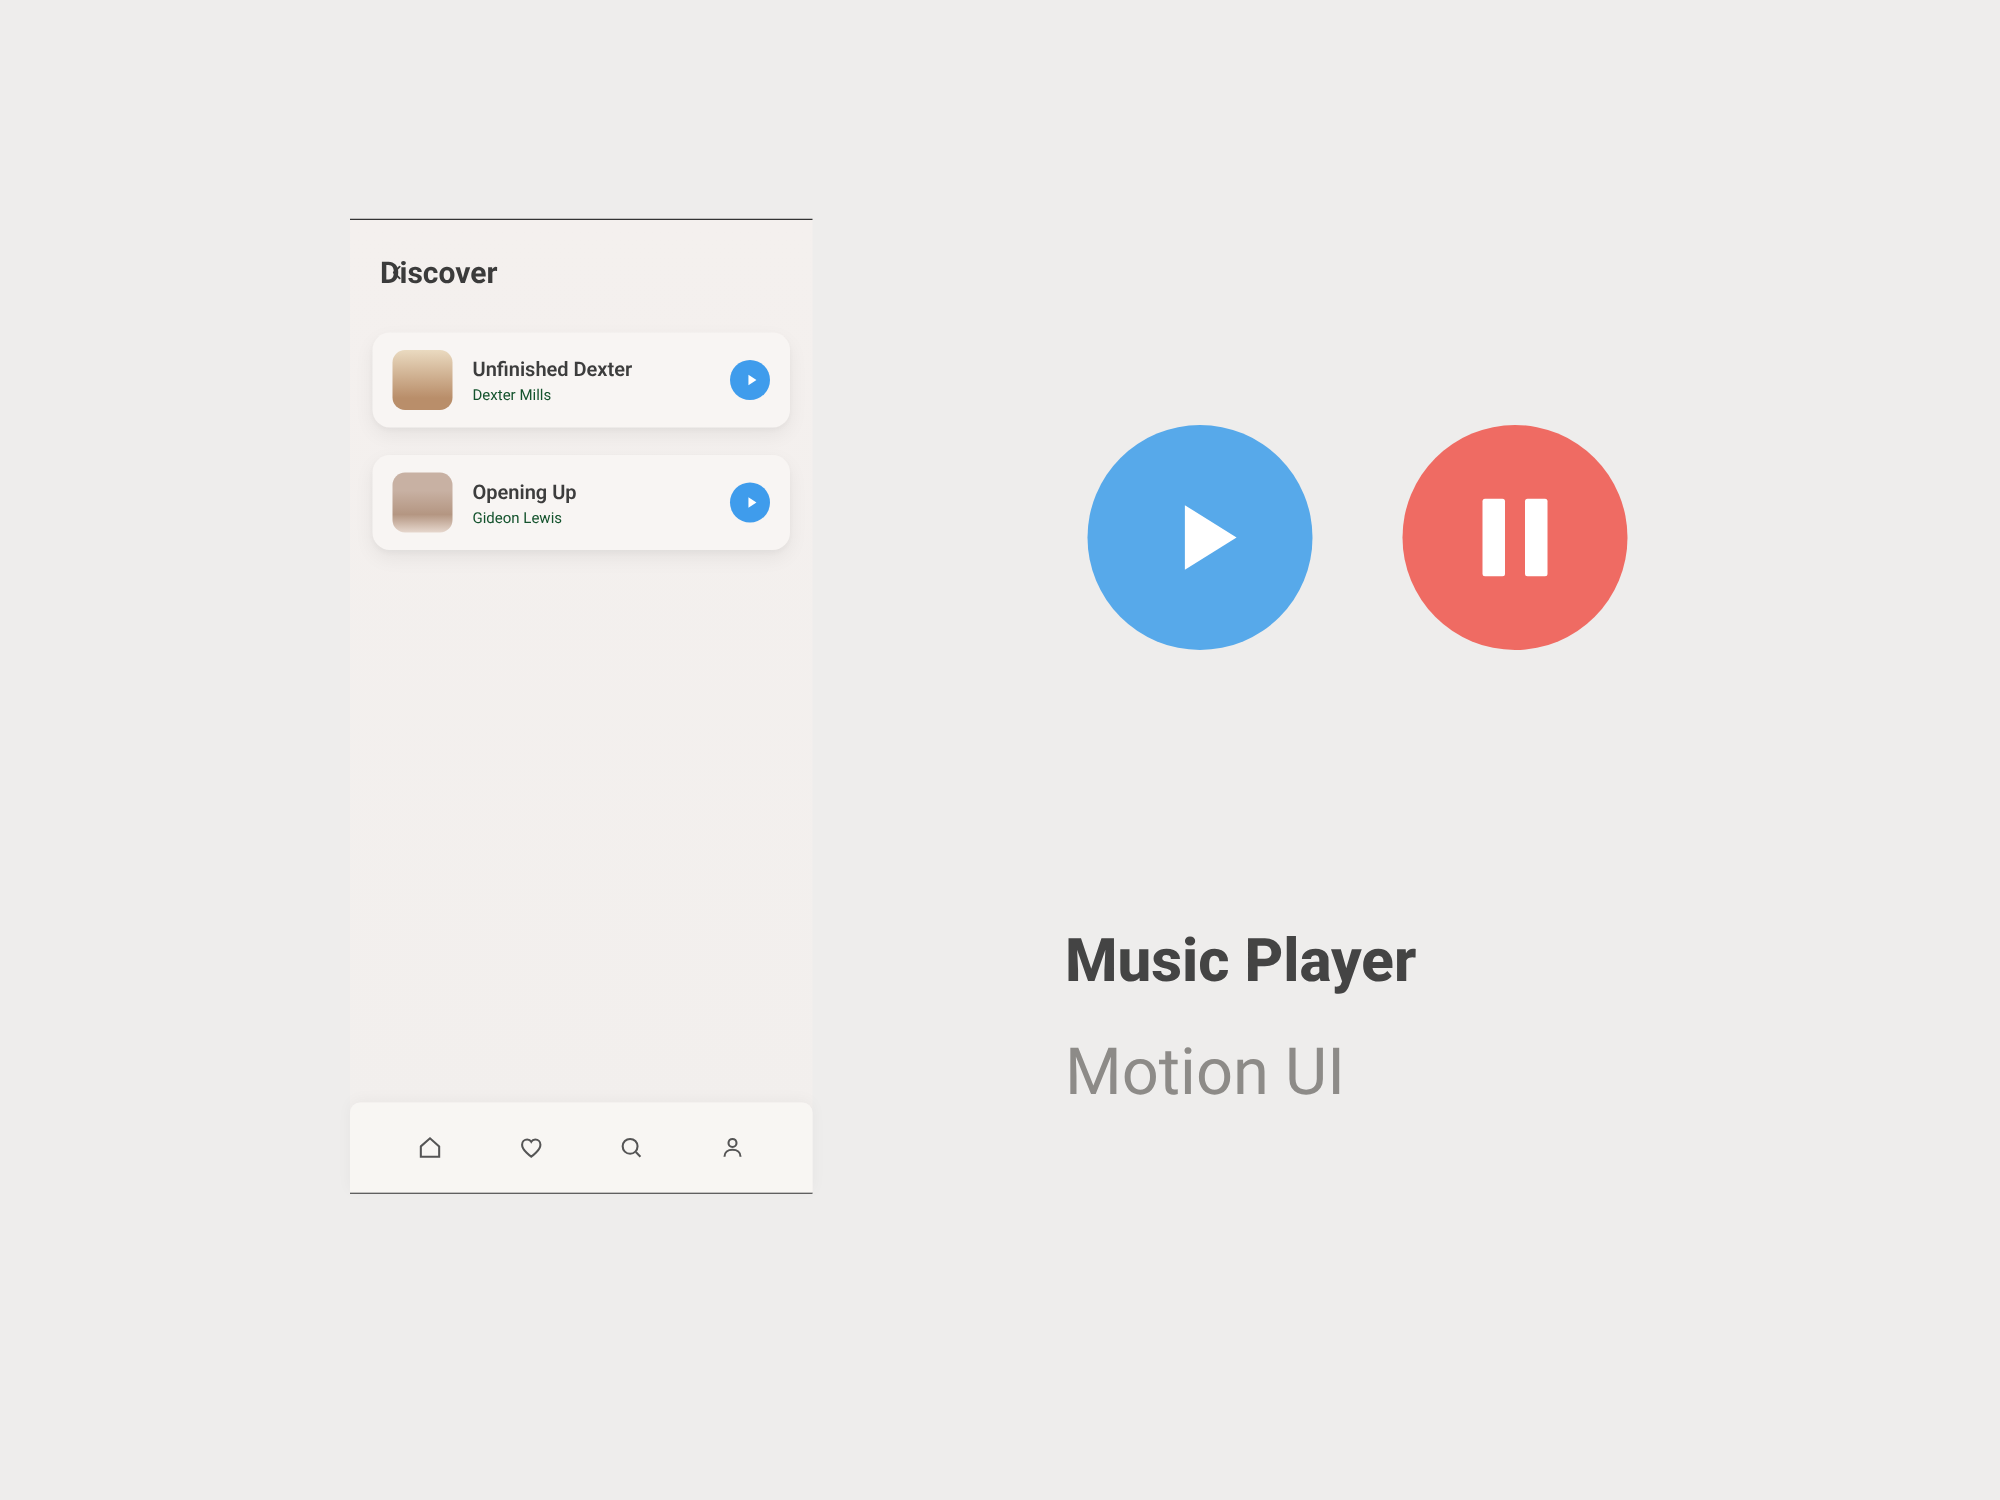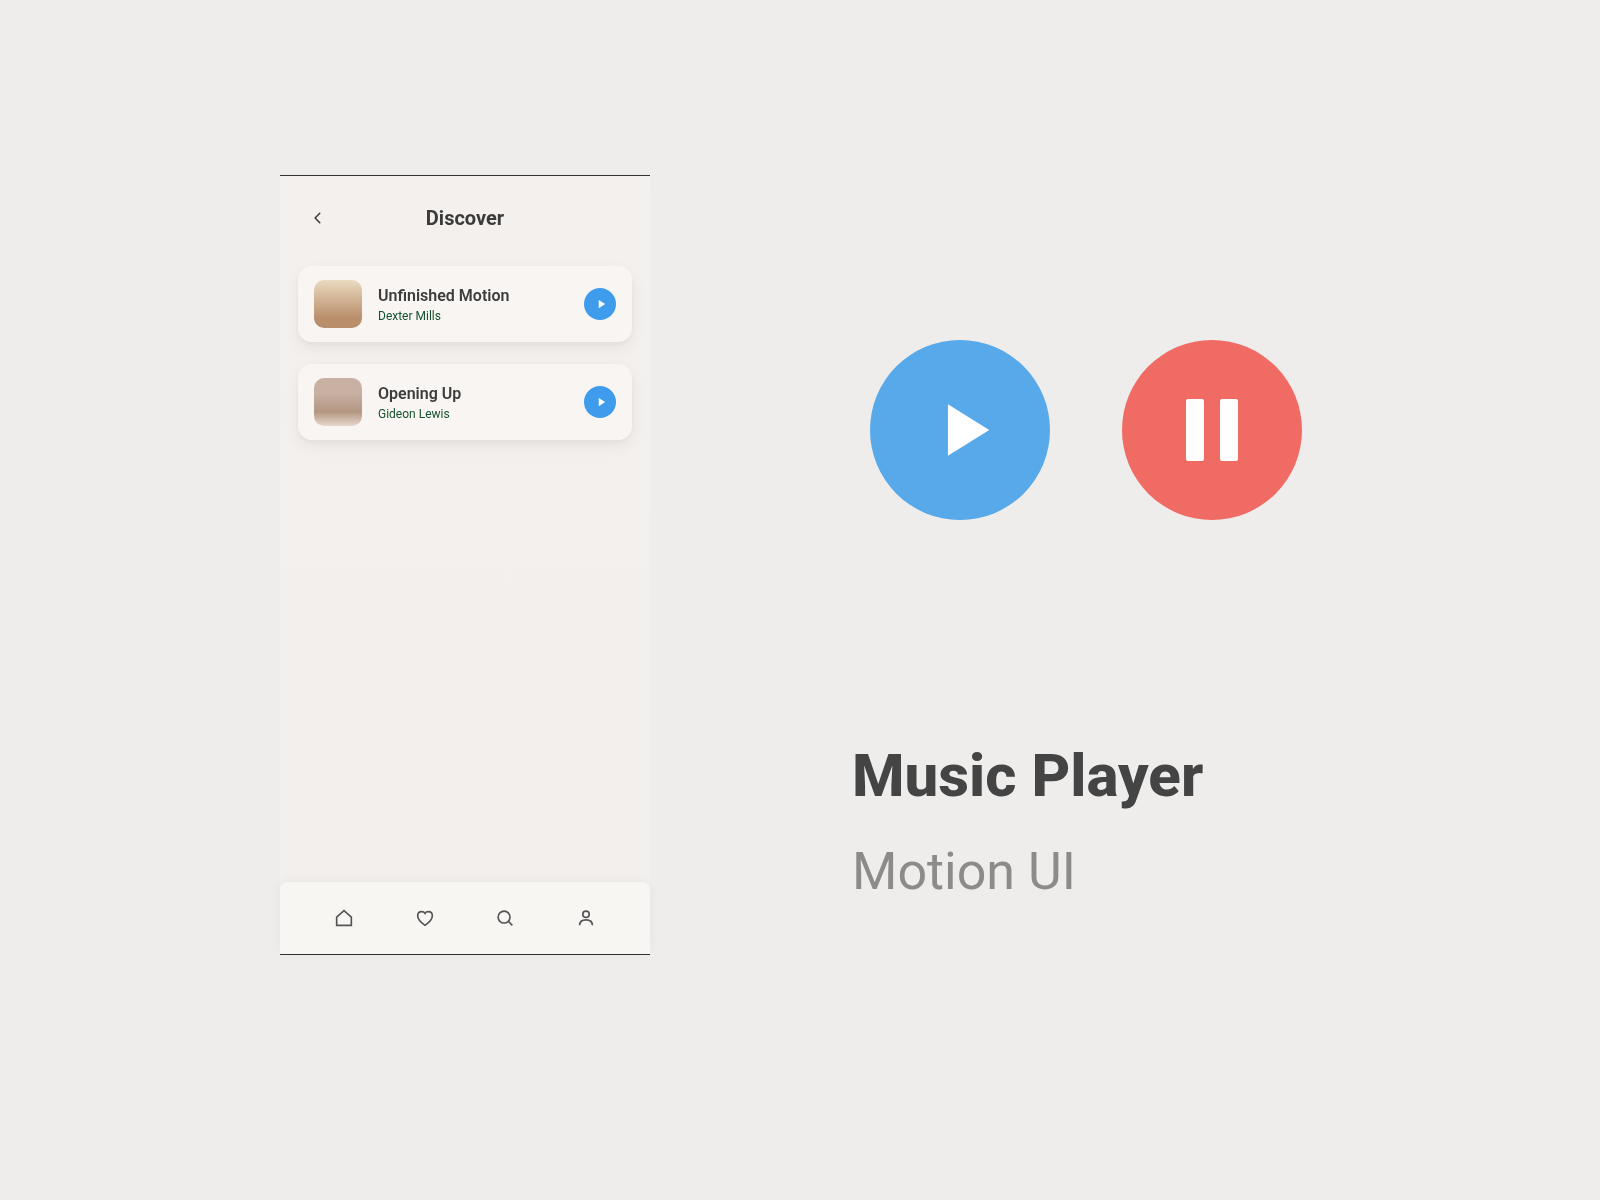--- a/index.html
+++ b/index.html
@@ -30,22 +30,21 @@
     padding: 28px 24px 22px 24px;
   }
   .back-btn {
     width: 28px; height: 28px;
     display: flex; align-items: center; justify-content: center;
     color: #3a3a3a;
   }
   .back-btn svg { width: 14px; height: 18px; }
   .title {
     flex: 1;
-    text-align: center;
-    font-size: 20px;
+    font-size: 24px;
     font-weight: 700;
     color: #3b3b3b;
     margin-left: -28px;
   }
 
   .track-list {
     flex: 1;
     padding: 12px 18px 0 18px;
     display: flex;
     flex-direction: column;
@@ -136,21 +135,21 @@
   }
   .big-pause .bar {
     width: 18px; height: 62px; background: #fff; border-radius: 2px;
   }
 
   .right-text {
     position: absolute;
     left: 852px; top: 740px;
   }
   .right-title {
-    font-size: 60px;
+    font-size: 48px;
     font-weight: 800;
     color: #444444;
     margin-bottom: 30px;
   }
   .right-sub {
     font-size: 52px;
     font-weight: 400;
     color: #8d8b88;
   }
 </style>
@@ -166,21 +165,21 @@
       </svg>
     </div>
     <div class="title">Discover</div>
   </div>
 
   <div class="track-list">
 
     <div class="track-card">
       <div class="thumb c1"></div>
       <div class="track-text">
-        <div class="track-title">Unfinished Motion</div>
+        <div class="track-title">Unfinished Dexter</div>
         <div class="track-artist">Dexter Mills</div>
       </div>
       <div class="play-sm">
         <svg viewBox="0 0 24 24">
             <path d="M6 3 L20 12 L6 21 Z" fill="#fff"></path>
           </svg>
       </div>
     </div>
 
 

